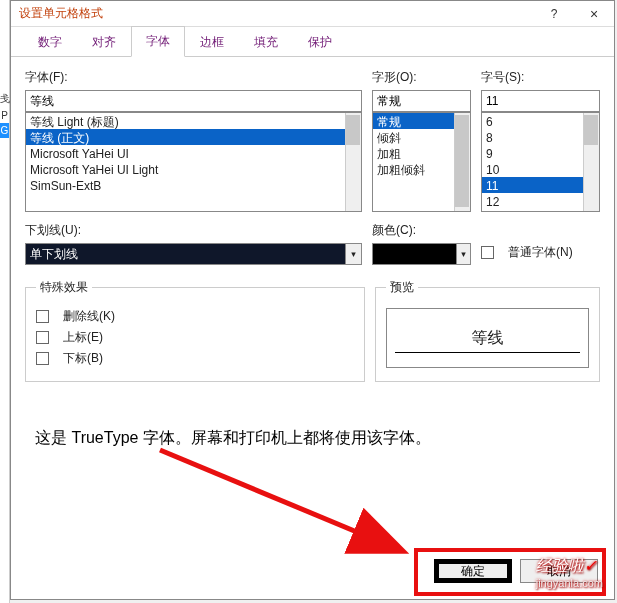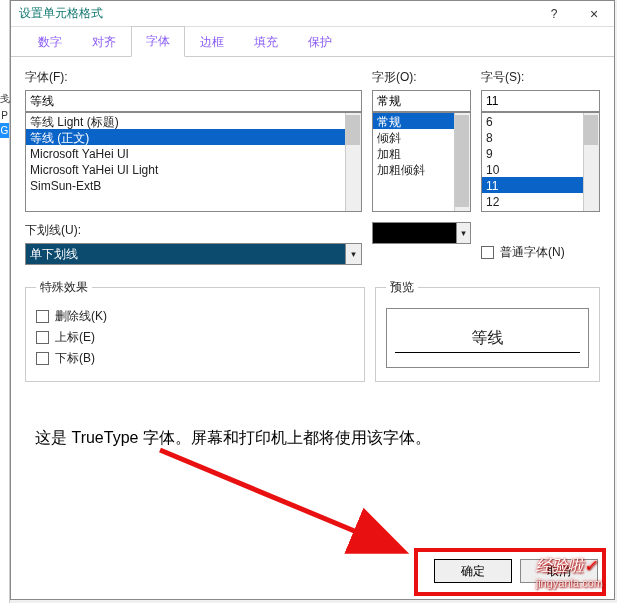--- a/index.html
+++ b/index.html
@@ -2,54 +2,54 @@
 <html><head>
 <meta charset="utf-8">
 <style>
   * { box-sizing: border-box; font-family: "Microsoft YaHei", "Segoe UI", sans-serif; }
   body { margin:0; background:#f0f0f0; width:617px; height:603px; position:relative; overflow:hidden; }
   .left-edge { position:absolute; left:0; top:0; width:10px; height:603px; background:#fff; border-right:1px solid #ccc; }
   .left-edge .stub { font-size:10px; color:#333; padding:2px 0; text-align:center; }
   .left-edge .sel { background:#1e90ff; color:#fff; }
   .window { position:absolute; left:10px; top:0; width:605px; height:600px; background:#fff; border:1px solid #888; }
   .titlebar { height:26px; background:#fff; display:flex; align-items:center; border-bottom:1px solid #ddd; }
-  .titlebar .title { flex:1; font-size:12px; padding-left:8px; color:#0f766e; }
+  .titlebar .title { flex:1; font-size:12px; padding-left:8px; color:#c2410c; }
   .titlebar .btn { width:40px; height:26px; text-align:center; line-height:26px; font-size:12px; color:#333; }
   .titlebar .close { font-size:14px; }
   .tabs { height:30px; display:flex; align-items:flex-end; padding-left:12px; border-bottom:1px solid #ccc; font-size:12px; }
-  .tab { padding:6px 14px; color:#8b5cf6; border:1px solid transparent; border-bottom:none; position:relative; top:1px; }
+  .tab { padding:6px 14px; color:#701a75; border:1px solid transparent; border-bottom:none; position:relative; top:1px; }
   .tab.active { border:1px solid #ccc; border-bottom:1px solid #fff; background:#fff; }
   .content { padding:12px 14px 0 14px; font-size:12px; color:#222; position:relative; }
   .row { display:flex; gap:10px; }
   .lbl { margin-bottom:4px; }
   .col-font { width:340px; }
   .col-style { width:100px; }
   .col-size { width:120px; }
   .textbox { width:100%; height:22px; border:1px solid #888; padding:2px 4px; font-size:12px; background:#fff; }
   .listbox { width:100%; border:1px solid #888; height:100px; overflow:hidden; position:relative; background:#fff; }
   .listbox .scroll { position:absolute; right:0; top:0; width:16px; height:100%; background:#efefef; border-left:1px solid #ccc; }
   .listbox .thumb { position:absolute; right:1px; width:14px; background:#c8c8c8; }
   .listbox .items { padding:0; }
   .listbox .item { padding:2px 4px; height:16px; line-height:14px; font-size:12px; white-space:nowrap; }
   .listbox .item.sel { background:#0a63c7; color:#fff; }
   .combo { display:flex; }
   .combo .textbox { border-right:none; }
   .combo .ddbtn { width:18px; height:22px; border:1px solid #888; background:#efefef; display:flex; align-items:center; justify-content:center; font-size:9px; }
   .color-combo .textbox { background:#000; }
-  .checkbox { display:flex; align-items:center; gap:6px; margin:4px 0; }
+  .checkbox { display:flex; align-items:center; gap:14px; margin:4px 0; }
   .checkbox .box { width:13px; height:13px; border:1px solid #666; background:#fff; }
   fieldset { border:1px solid #ccc; padding:8px 10px 10px 10px; margin:0; }
   legend { font-size:12px; padding:0 4px; }
   .preview-box { border:1px solid #888; height:60px; display:flex; align-items:center; justify-content:center; position:relative; margin-top:4px; }
   .preview-box .line { position:absolute; left:8px; right:8px; bottom:14px; border-bottom:1px solid #000; }
   .preview-box .txt { font-size:16px; position:relative; z-index:1; }
   .footnote { position:absolute; left:24px; bottom:150px; font-size:16px;margin-top:16px; }
   .buttons { position:absolute; right:16px; bottom:16px; display:flex; gap:8px; }
   .btn-std { width:78px; height:24px; border:1px solid #888; background:#efefef; font-size:12px; display:flex; align-items:center; justify-content:center; }
-  .btn-std.primary { border:1px solid #000000; }
+  .btn-std.primary { border:5px solid #000000; }
   .red-box { position:absolute; border:4px solid #e81010; }
   .arrow { position:absolute; pointer-events:none; }
   .watermark { position:absolute; right:14px; bottom:14px; font-size:16px; font-style:italic; font-weight:normal; color:#fff; text-shadow:0 0 3px #c00,1px 1px 2px #800; }
   .watermark .main { font-family: "STXingkai","KaiTi",serif; }
   .watermark .sub { font-size:11px; font-style:normal; display:block; text-align:right; color:#eee; }
 </style>
 </head>
 <body>
 
 <div class="left-edge">
@@ -124,25 +124,26 @@
               <div class="thumb" style="top:2px;height:30px"></div>
             </div>
         </div>
       </div>
     </div>
 
     <div class="row" style="margin-top:10px">
       <div class="col-font">
         <div class="lbl">下划线(U):</div>
         <div class="combo">
-          <input class="textbox" style="background: #0c4a6e; color: rgb(255, 255, 255);" value="单下划线">
+          <input class="textbox" style="background: #0f172a; color: rgb(255, 255, 255);" value="单下划线">
           <div class="ddbtn">▾</div>
         </div>
       </div>
       <div class="col-style">
+        <div class="lbl">颜色(C):</div>
         <div class="combo color-combo">
           <div class="textbox"></div>
           <div class="ddbtn">▾</div>
         </div>
       </div>
       <div class="col-size" style="display:flex;align-items:flex-end">
         <div class="checkbox">
           <div class="box"></div>
           <span>普通字体(N)</span>
         </div>

